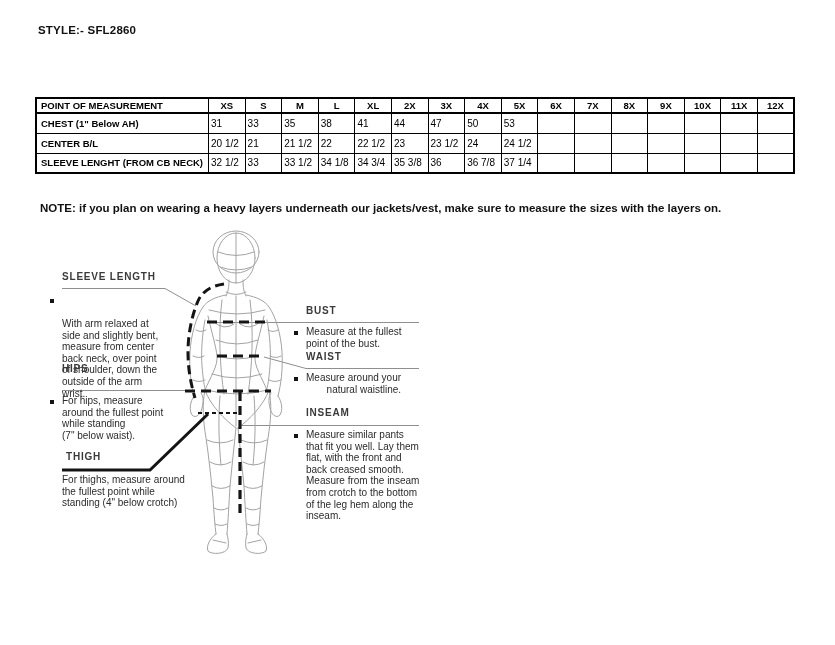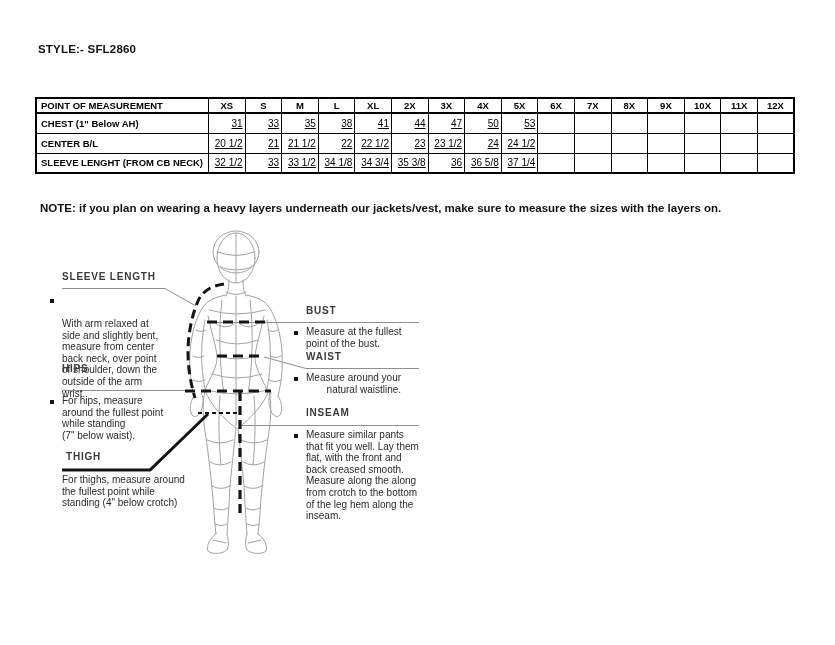--- a/index.html
+++ b/index.html
@@ -1,37 +1,37 @@
 <!DOCTYPE html>
 <html><head>
 <meta charset="utf-8">
 <style>
   html,body{margin:0;padding:0;background:#fff;}
   .page{
     position:relative;width:835px;height:645px;background:#ffffff;
     font-family:"Liberation Sans",sans-serif;color:#000;overflow:hidden;
   }
   .style-title{
-    position:absolute;left:38px;top:43px;
+    position:absolute;left:38px;top:24px;
     font-size:11.5px;font-weight:bold;letter-spacing:.2px;color:#111;
   }
   
   table.size-table{
     position:absolute;left:35px;top:97px;width:760px;
     border-collapse:collapse;table-layout:fixed;border:2px solid #000;
   }
   .size-table th,.size-table td{
     border:1px solid #000;overflow:hidden;white-space:nowrap;padding:0 2px;
   }
   .size-table thead tr{height:15px;}
   .size-table tbody tr{height:20px;}
   .size-table thead th{font-size:9.5px;font-weight:bold;text-align:center;border-bottom:2px solid #000;}
   .size-table .label-col{width:165px;text-align:left;padding-left:4px;margin-left:32px;}
   .size-table tbody th{font-size:9.5px;font-weight:bold;text-align:left;padding-left:4px;}
-  .size-table td{font-size:10px;font-weight:normal;text-align:right;text-decoration:underline;}
+  .size-table td{font-size:10px;font-weight:normal;text-align:left;}
   
   .note{
     position:absolute;left:40px;top:202px;width:760px;
     font-size:11.5px;font-weight:bold;color:#111;
   }
   
   .sec-title{
     position:absolute;font-size:10px;font-weight:700;color:#3a3a3a;letter-spacing:.8px;
   }
   .sec-body{position:absolute;}
@@ -109,21 +109,21 @@
       </tr>
       <tr>
         <th class="label-col">SLEEVE LENGHT (FROM CB NECK)</th>
         <td>32 1/2</td>
         <td>33</td>
         <td>33 1/2</td>
         <td>34 1/8</td>
         <td>34 3/4</td>
         <td>35 3/8</td>
         <td>36</td>
-        <td>36 5/8</td>
+        <td>36 7/8</td>
         <td>37 1/4</td>
         <td></td>
         <td></td>
         <td></td>
         <td></td>
         <td></td>
         <td></td>
         <td></td>
       </tr>
     </tbody>
@@ -263,19 +263,19 @@
     <div class="sec-line">natural waistline.</div>
   </div>
 
   <div class="sec-title" style="left:306px;top:407px;">INSEAM</div>
   <span class="bullet" style="left:294px;top:434px;"></span>
   <div class="sec-body" style="left:306px;top:429px;">
     <div class="sec-line">Measure similar pants</div>
     <div class="sec-line">that fit you well. Lay them</div>
     <div class="sec-line">flat, with the front and</div>
     <div class="sec-line">back creased smooth.</div>
-    <div class="sec-line">Measure along the along</div>
+    <div class="sec-line">Measure from the inseam</div>
     <div class="sec-line">from crotch to the bottom</div>
     <div class="sec-line">of the leg hem along the</div>
     <div class="sec-line">inseam.</div>
   </div>
 
 </div>
 
 </body></html>

